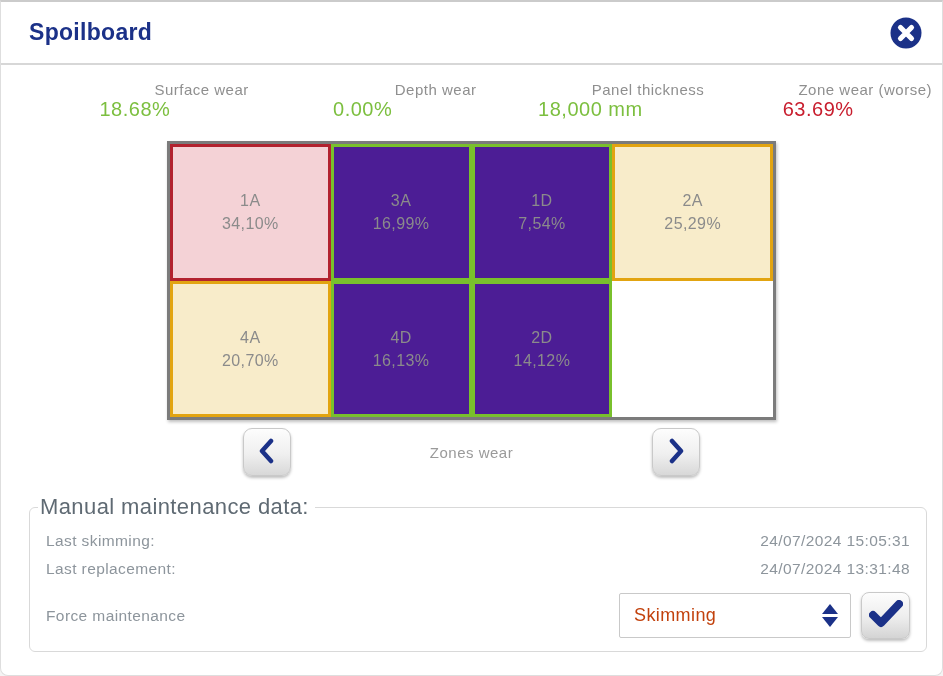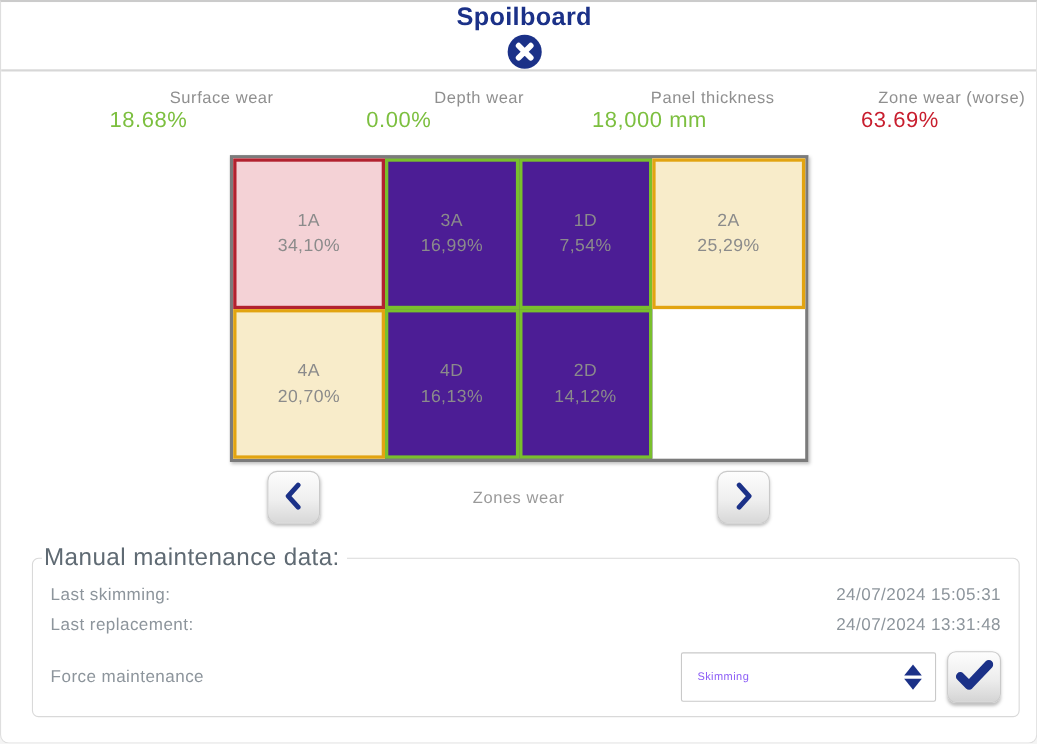--- a/index.html
+++ b/index.html
@@ -5,34 +5,34 @@
   * { margin:0; padding:0; box-sizing:border-box; }
   html,body { background:#f4f4f4; font-family:"Liberation Sans", sans-serif; }
   .dialog {
     width:943px; height:676px; background:#ffffff;
     border:1px solid #dedede; border-top:2px solid #cbcbcb;
     border-radius:0 0 8px 8px; overflow:hidden; position:relative;
   }
   
   .header {
     height:63px; display:flex; align-items:center; justify-content:space-between;
-    padding:0 18px 0 28px; border-bottom:2px solid #d7d7d7;flex-direction:column;
+    padding:0 18px 0 28px; border-bottom:2px solid #d7d7d7;
   }
   .title { color:#1b3188; font-size:23px; font-weight:bold; letter-spacing:0.3px; }
   .close-btn { width:36px; height:36px; border:none; background:transparent; cursor:pointer; padding:0; display:flex; }
   
   .stats { display:flex; padding:16px 10px 0 20px; }
   .stat { flex:1; text-align:center; }
   .stat-label { color:#8f8f8f; font-size:15px; letter-spacing:0.5px;text-align:right; }
   .stat-value { font-size:20px; letter-spacing:0.5px; }
   .stat-value.st-ok { color:#7cbf3f; }
   .stat-value.st-alarm { color:#c81e2e; }
   
   .board {
-    width:526px; height:279px; margin:20px auto 0;
+    width:609px; height:279px; margin:20px auto 0;
     border:3px solid #7b7b7b; box-shadow:1px 2px 3px rgba(0,0,0,0.25);
     display:grid; grid-template-columns:1.14fr 1fr 1fr 1.14fr; grid-template-rows:1fr 1fr;
   }
   .cell {
     display:flex; flex-direction:column; align-items:center; justify-content:center;
     color:#8b8b8b; font-size:16px; letter-spacing:0.4px; line-height:1.45;
     border:3px solid transparent;
   }
   .cell.st-ok      { border-color:#79c02c; background:#4c1d95; }
   .cell.st-warning { border-color:#e2a411; background:#f8ecca; }
@@ -56,21 +56,21 @@
   }
   .maintenance legend { color:#5f6a73; font-size:22px; letter-spacing:0.4px; padding:0 6px 0 2px; margin-left:-8px; }
   .m-row { display:flex; justify-content:space-between; align-items:center; margin-top:10px; color:#8d959c; font-size:15.5px; letter-spacing:0.4px; }
   .m-row.force { margin-top:14px; }
   .force-controls { display:flex; align-items:center; }
   .select-box {
     width:232px; height:45px; border:1px solid #c9c9c9; background:#ffffff; border-radius:2px;
     display:flex; align-items:center; justify-content:space-between;
     padding:0 12px 0 14px; cursor:pointer;
   }
-  .select-value { color:#8b5cf6; font-size:10px; letter-spacing:0.4px; }
+  .select-value { color:#c2410c; font-size:18px; letter-spacing:0.4px; }
   .spinner { display:flex; flex-direction:column; gap:3px; }
   .tri-up    { width:0; height:0; border-left:8px solid transparent; border-right:8px solid transparent; border-bottom:10px solid #1b3188; }
   .tri-down  { width:0; height:0; border-left:8px solid transparent; border-right:8px solid transparent; border-top:10px solid #1b3188; }
   .confirm-btn {
     width:49px; height:47px; margin-left:10px; border:1px solid #c9c9c9; border-radius:8px; cursor:pointer;
     background:linear-gradient(180deg,#fdfdfd 0%,#ededed 55%,#d4d4d4 100%);
     box-shadow:0 2px 3px rgba(0,0,0,0.25);
     display:flex; align-items:center; justify-content:center; padding:0;
   }
 </style>

